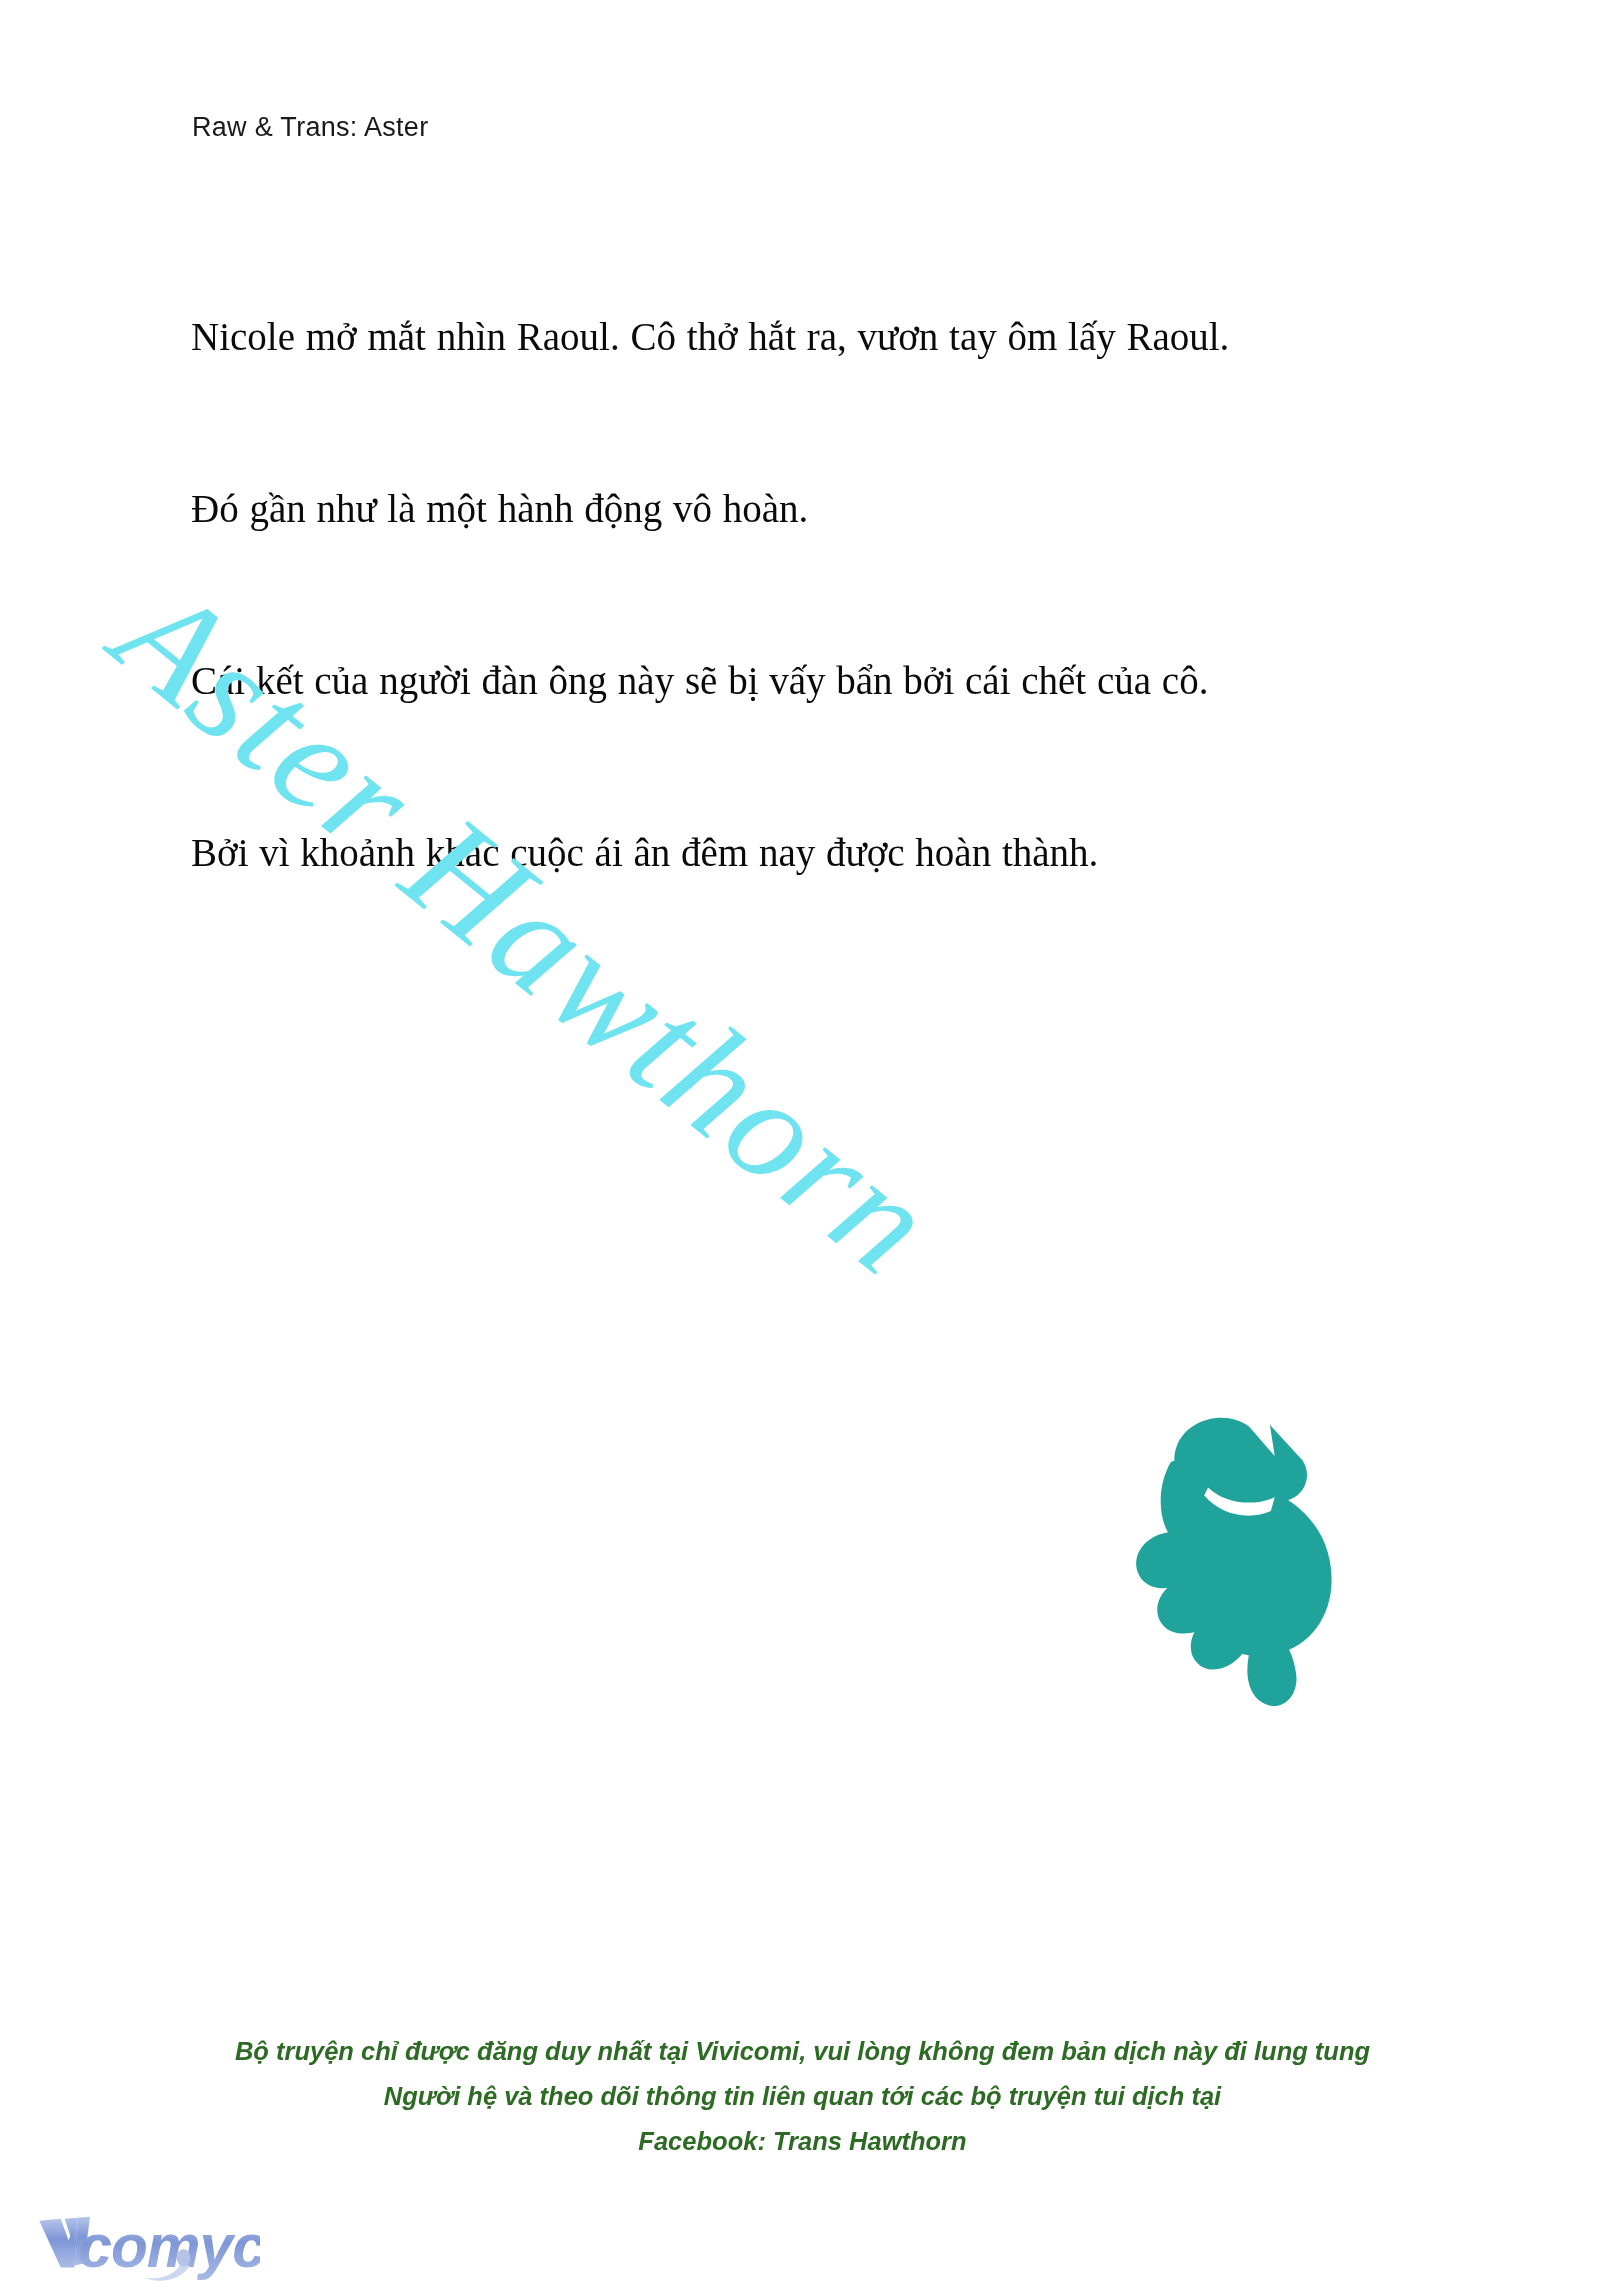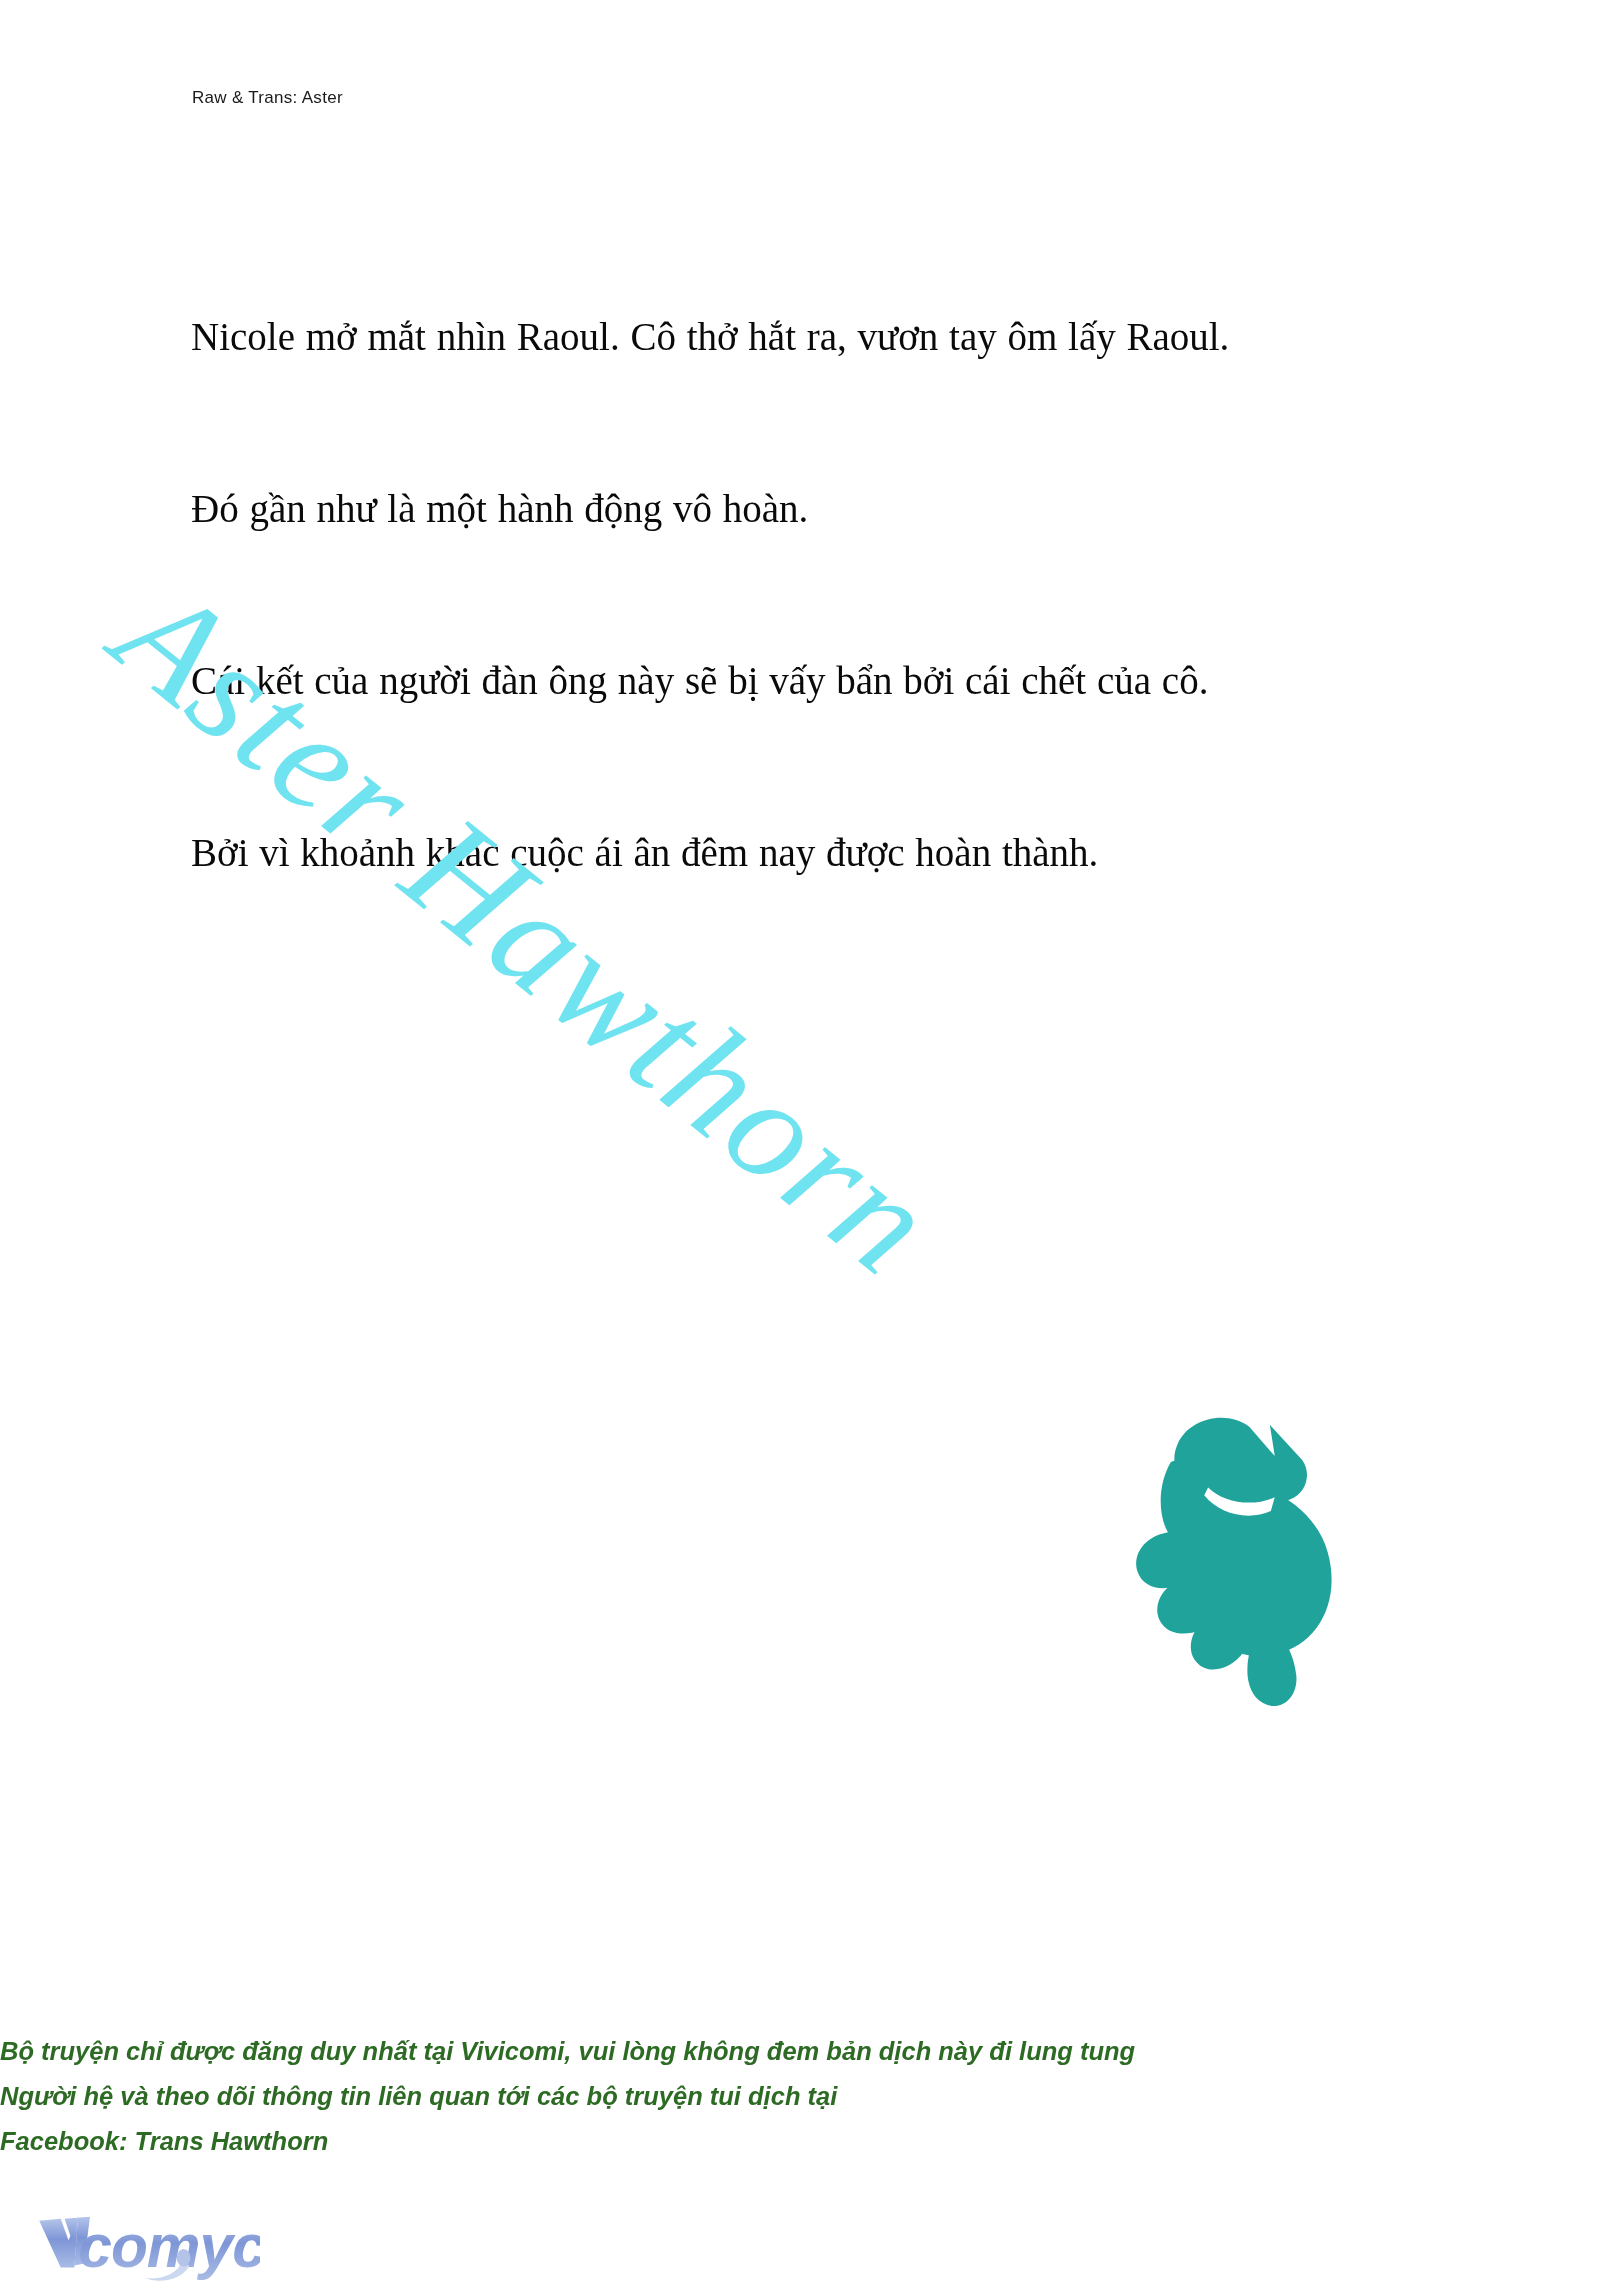--- a/index.html
+++ b/index.html
@@ -18,23 +18,23 @@
   .page {
     position: absolute;
     inset: 0;
     background: #ffffff;
   }
 
   
   .header {
     position: absolute;
     left: 192px;
-    top: 88px;
+    top: 112px;
     font-family: "Liberation Sans", "DejaVu Sans", sans-serif;
-    font-size: 17px;
+    font-size: 27px;
     color: #1a1a1a;
     letter-spacing: 0.3px;
     white-space: nowrap;
   }
 
   
   .body-text {
     position: absolute;
     left: 191px;
     top: 294px;
@@ -78,20 +78,21 @@
     height: 294px;
     pointer-events: none;
   }
 
   
   .footer {
     position: absolute;
     left: 0;
     right: 16px;
     top: 2029px;
+    text-align: center;
     font-family: "Liberation Sans", "DejaVu Sans", sans-serif;
     font-style: italic;
     font-weight: bold;
     font-size: 25.5px;
     line-height: 45px;
     color: #2d6b24;
   }
   .footer div { white-space: nowrap; }
 
   

